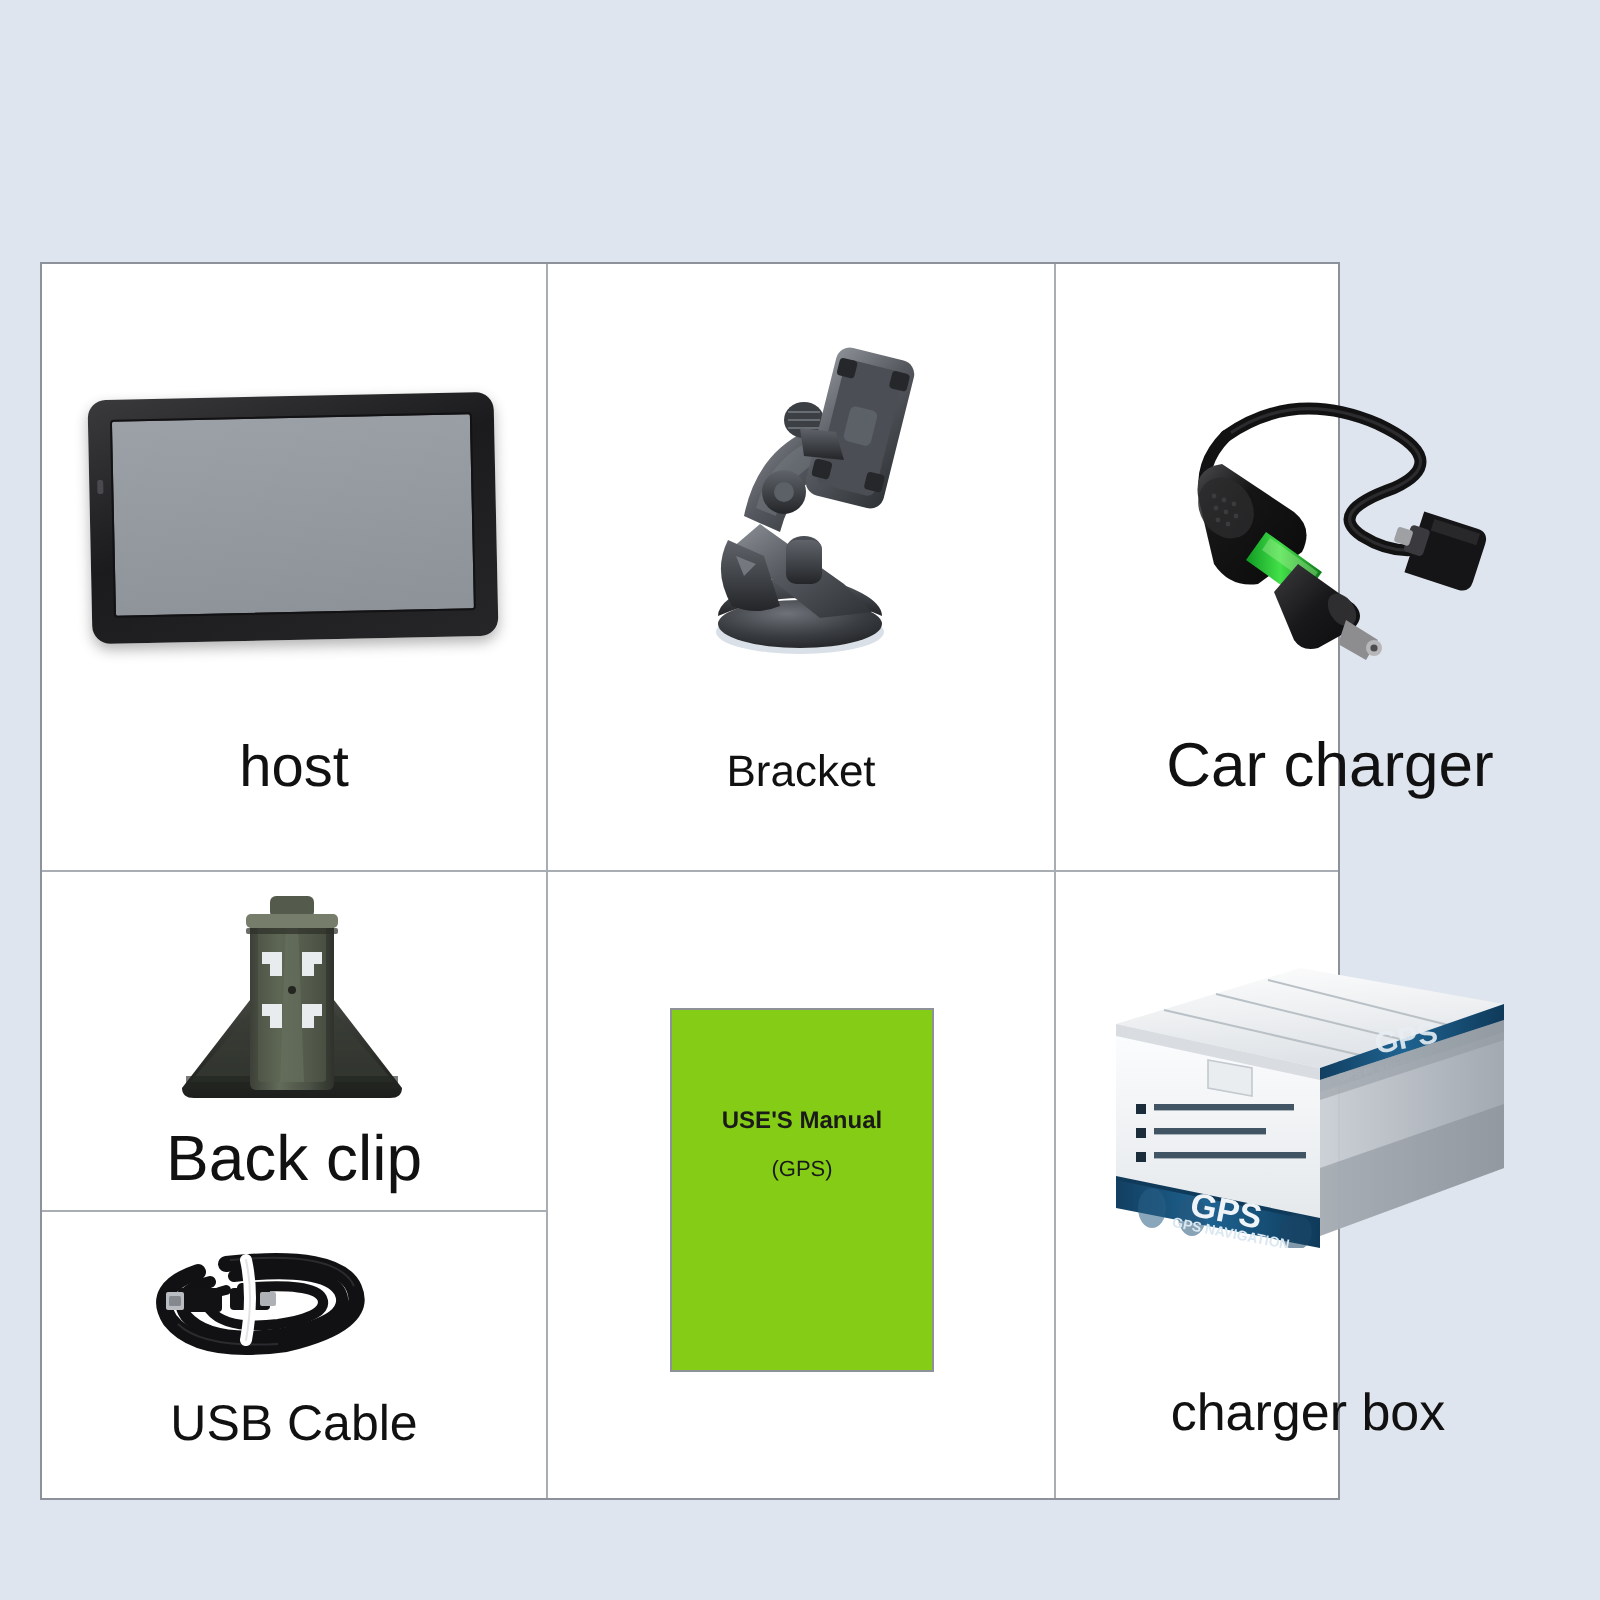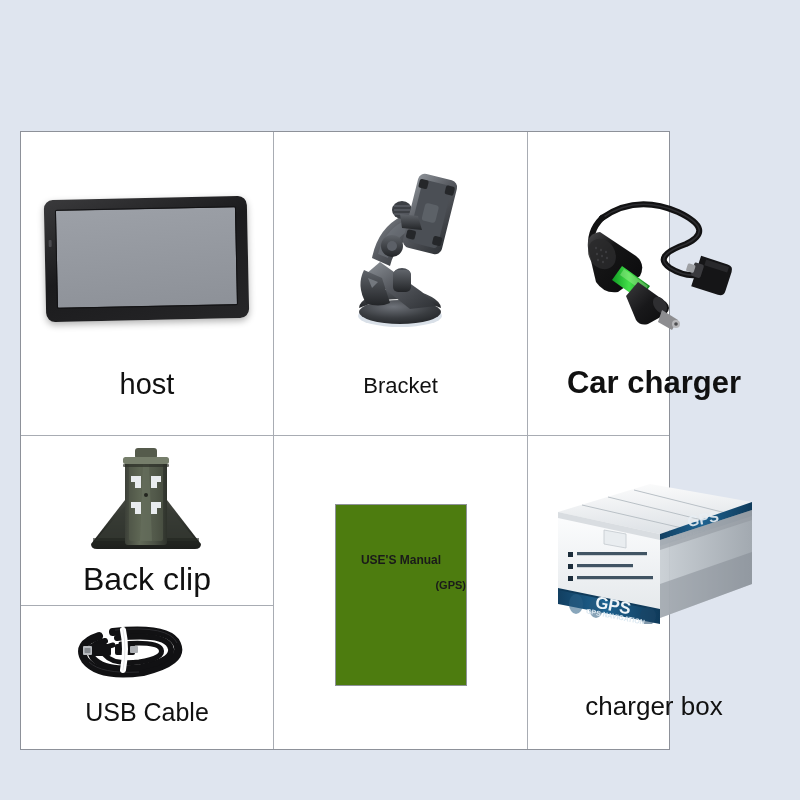--- a/index.html
+++ b/index.html
@@ -82,21 +82,21 @@
     width: 100%;
     text-align: center;
     color: #111111;
     font-family: "Liberation Sans", sans-serif;
     white-space: nowrap;
   }
 
   
   #cell-host      { left: 0;     top: 0;    width: 252px; height: 303px; }
   #cell-bracket   { left: 253px; top: 0;    width: 253px; height: 303px; }
-  #cell-charger   { left: 507px; top: 0;    width: 252px; height: 303px; font-weight: bold; }
+  #cell-charger   { left: 518px; top: 0;    width: 252px; height: 303px; }
   #cell-backclip  { left: 0;     top: 304px;width: 252px; height: 169px; }
   #cell-usb       { left: 0;     top: 474px;width: 252px; height: 145px; }
   #cell-manual    { left: 253px; top: 304px;width: 253px; height: 315px; }
   #cell-box       { left: 507px; top: 304px;width: 252px; height: 315px; }
 
   .lbl-host     { top: 236px; font-size: 29px; }
   .lbl-bracket  { top: 241px; font-size: 22px; }
   .lbl-charger  { top: 233px; font-size: 31px; }
   .lbl-backclip { top: 125px; font-size: 32px; }
   .lbl-usb      { top: 92px;  font-size: 25px; }
@@ -169,41 +169,40 @@
     width: 120px;
     height: 56px;
   }
 
   
   #manual-art {
     left: 61px;
     top: 68px;
     width: 132px;
     height: 182px;
-    background: #4d7c0f;
+    background: #84cc16;
     border: 1px solid #8e9298;
     box-sizing: border-box;
   }
   .manual-title {
     position: absolute;
     left: 0; right: 0;
     top: 48px;
     text-align: center;
     font-size: 12px;
     font-weight: bold;
     color: #1a1a1a;
   }
   .manual-sub {
     position: absolute;
     left: 0; right: 0;
     top: 74px;
-    text-align: right;
+    text-align: center;
     font-size: 11px;
     color: #1a1a1a;
-    font-weight: bold;
   }
 
   
   #box-art {
     left: 24px;
     top: 36px;
     width: 206px;
     height: 152px;
   }
 </style>

